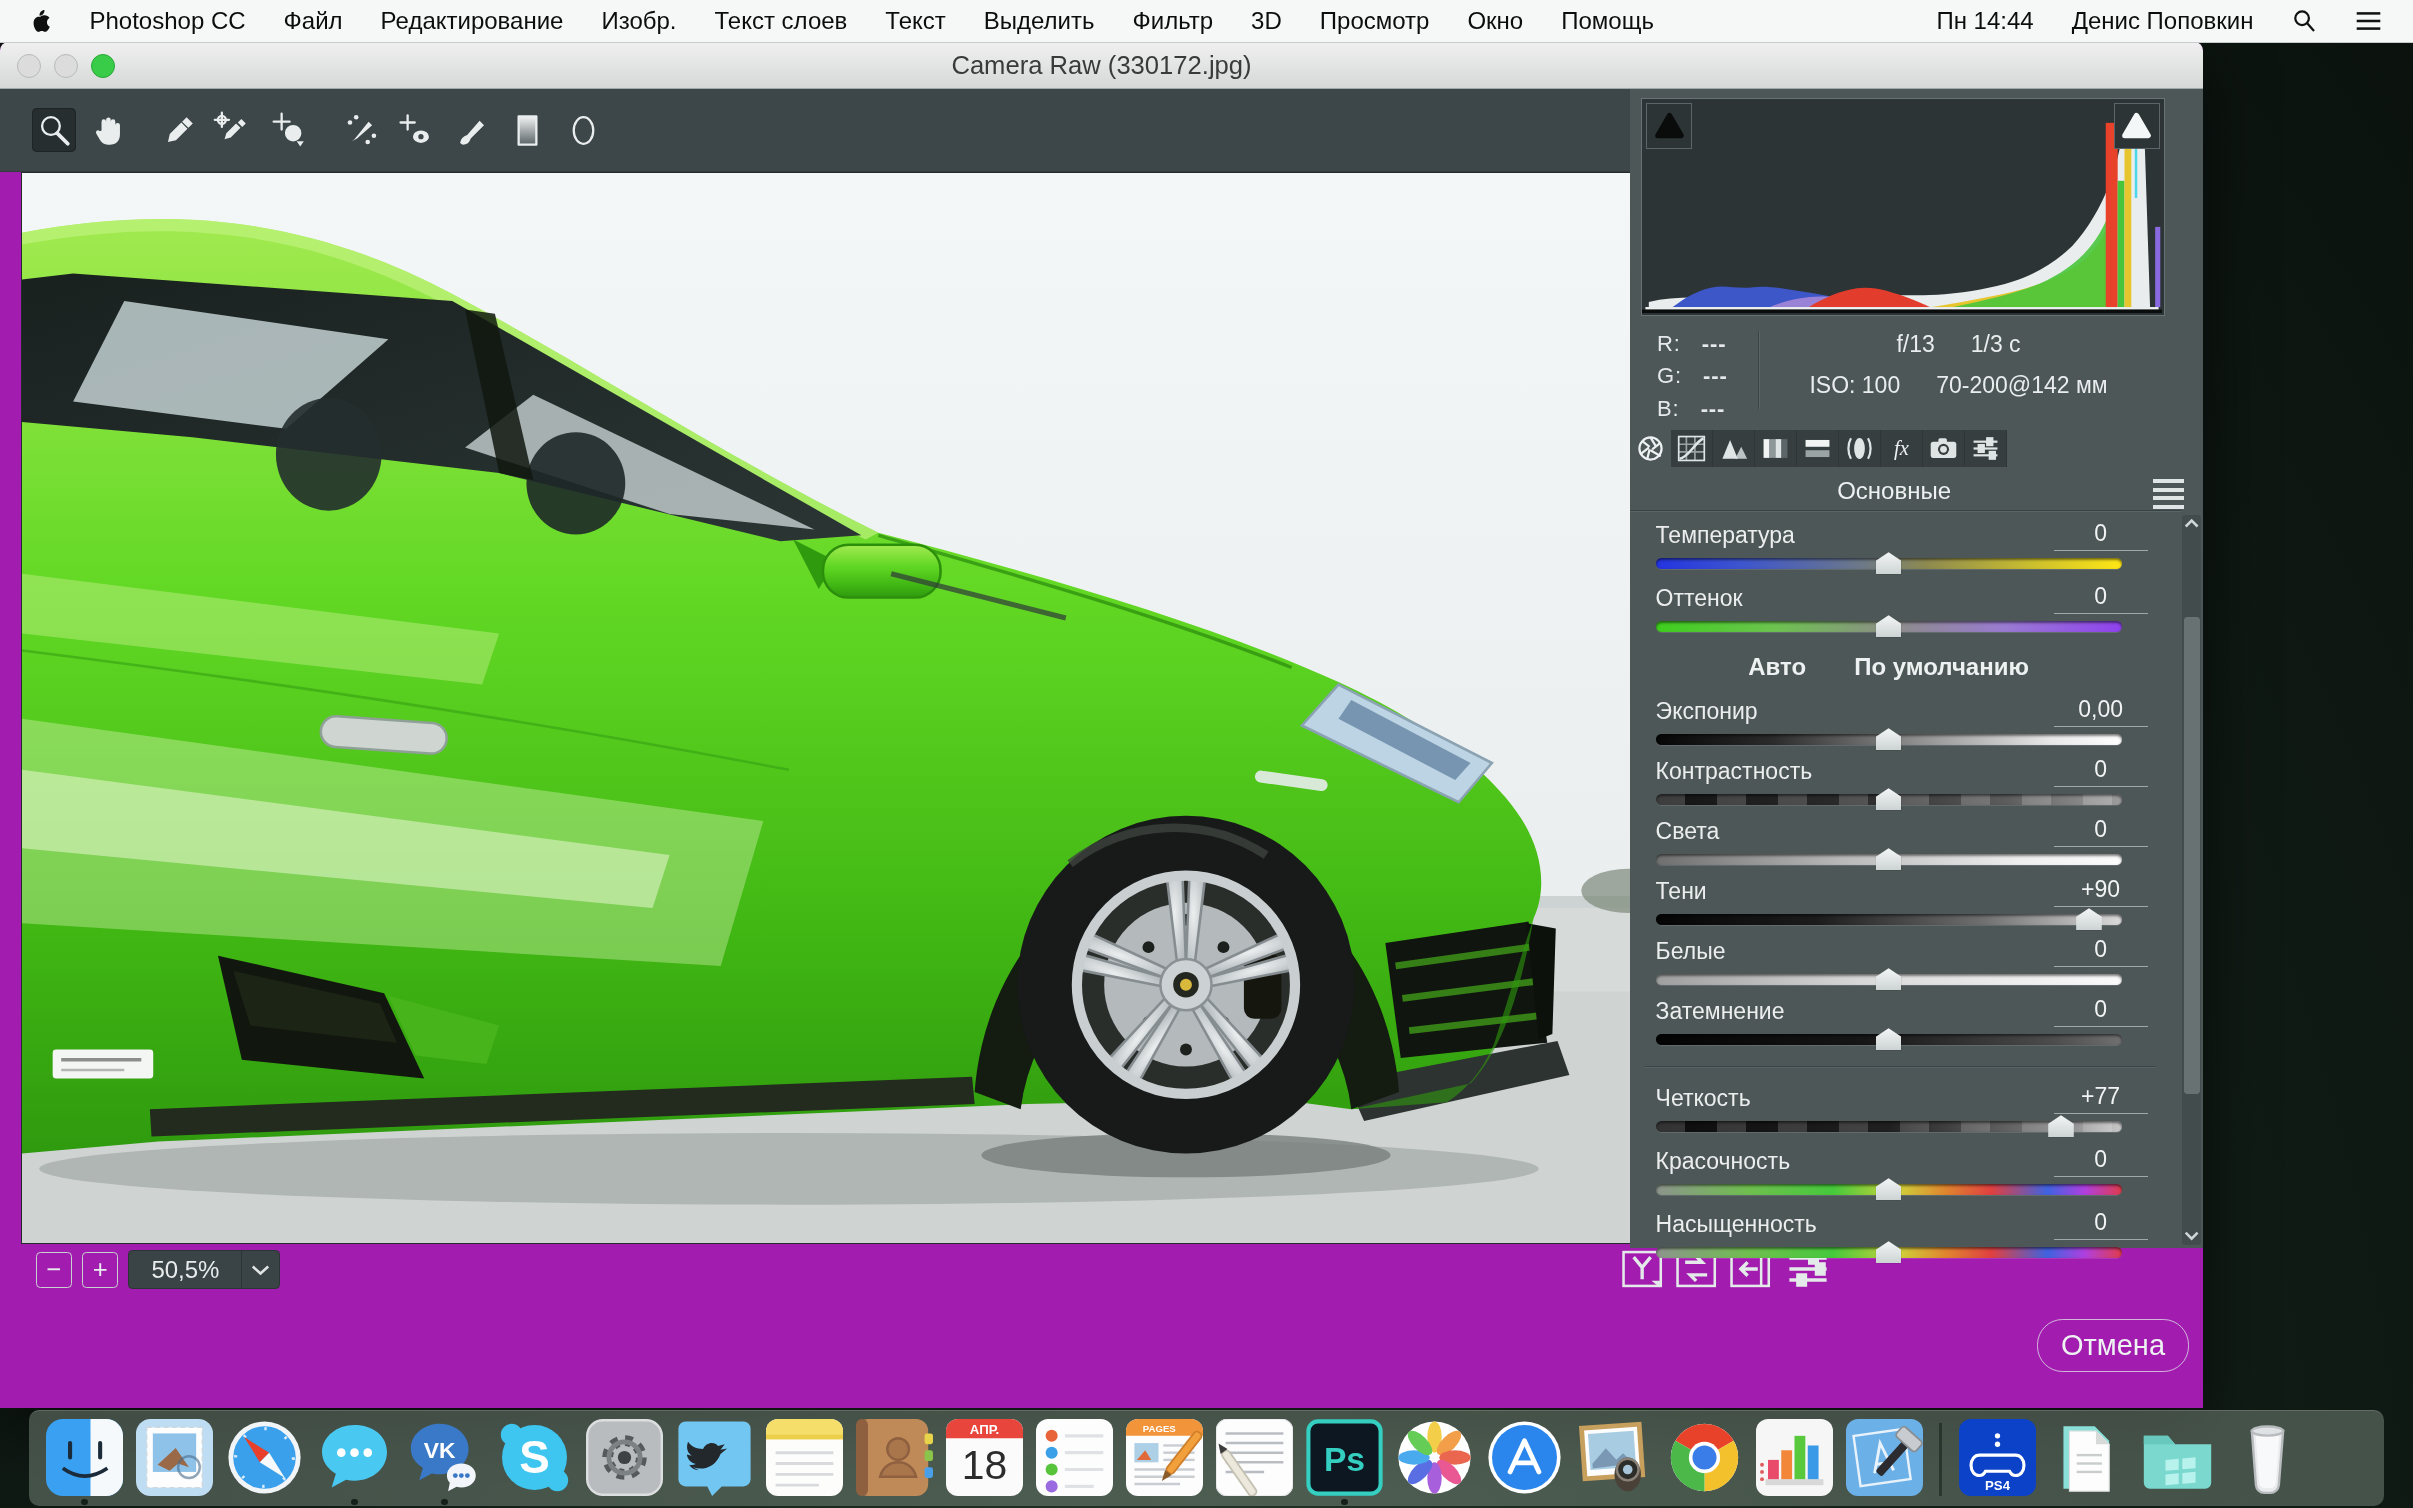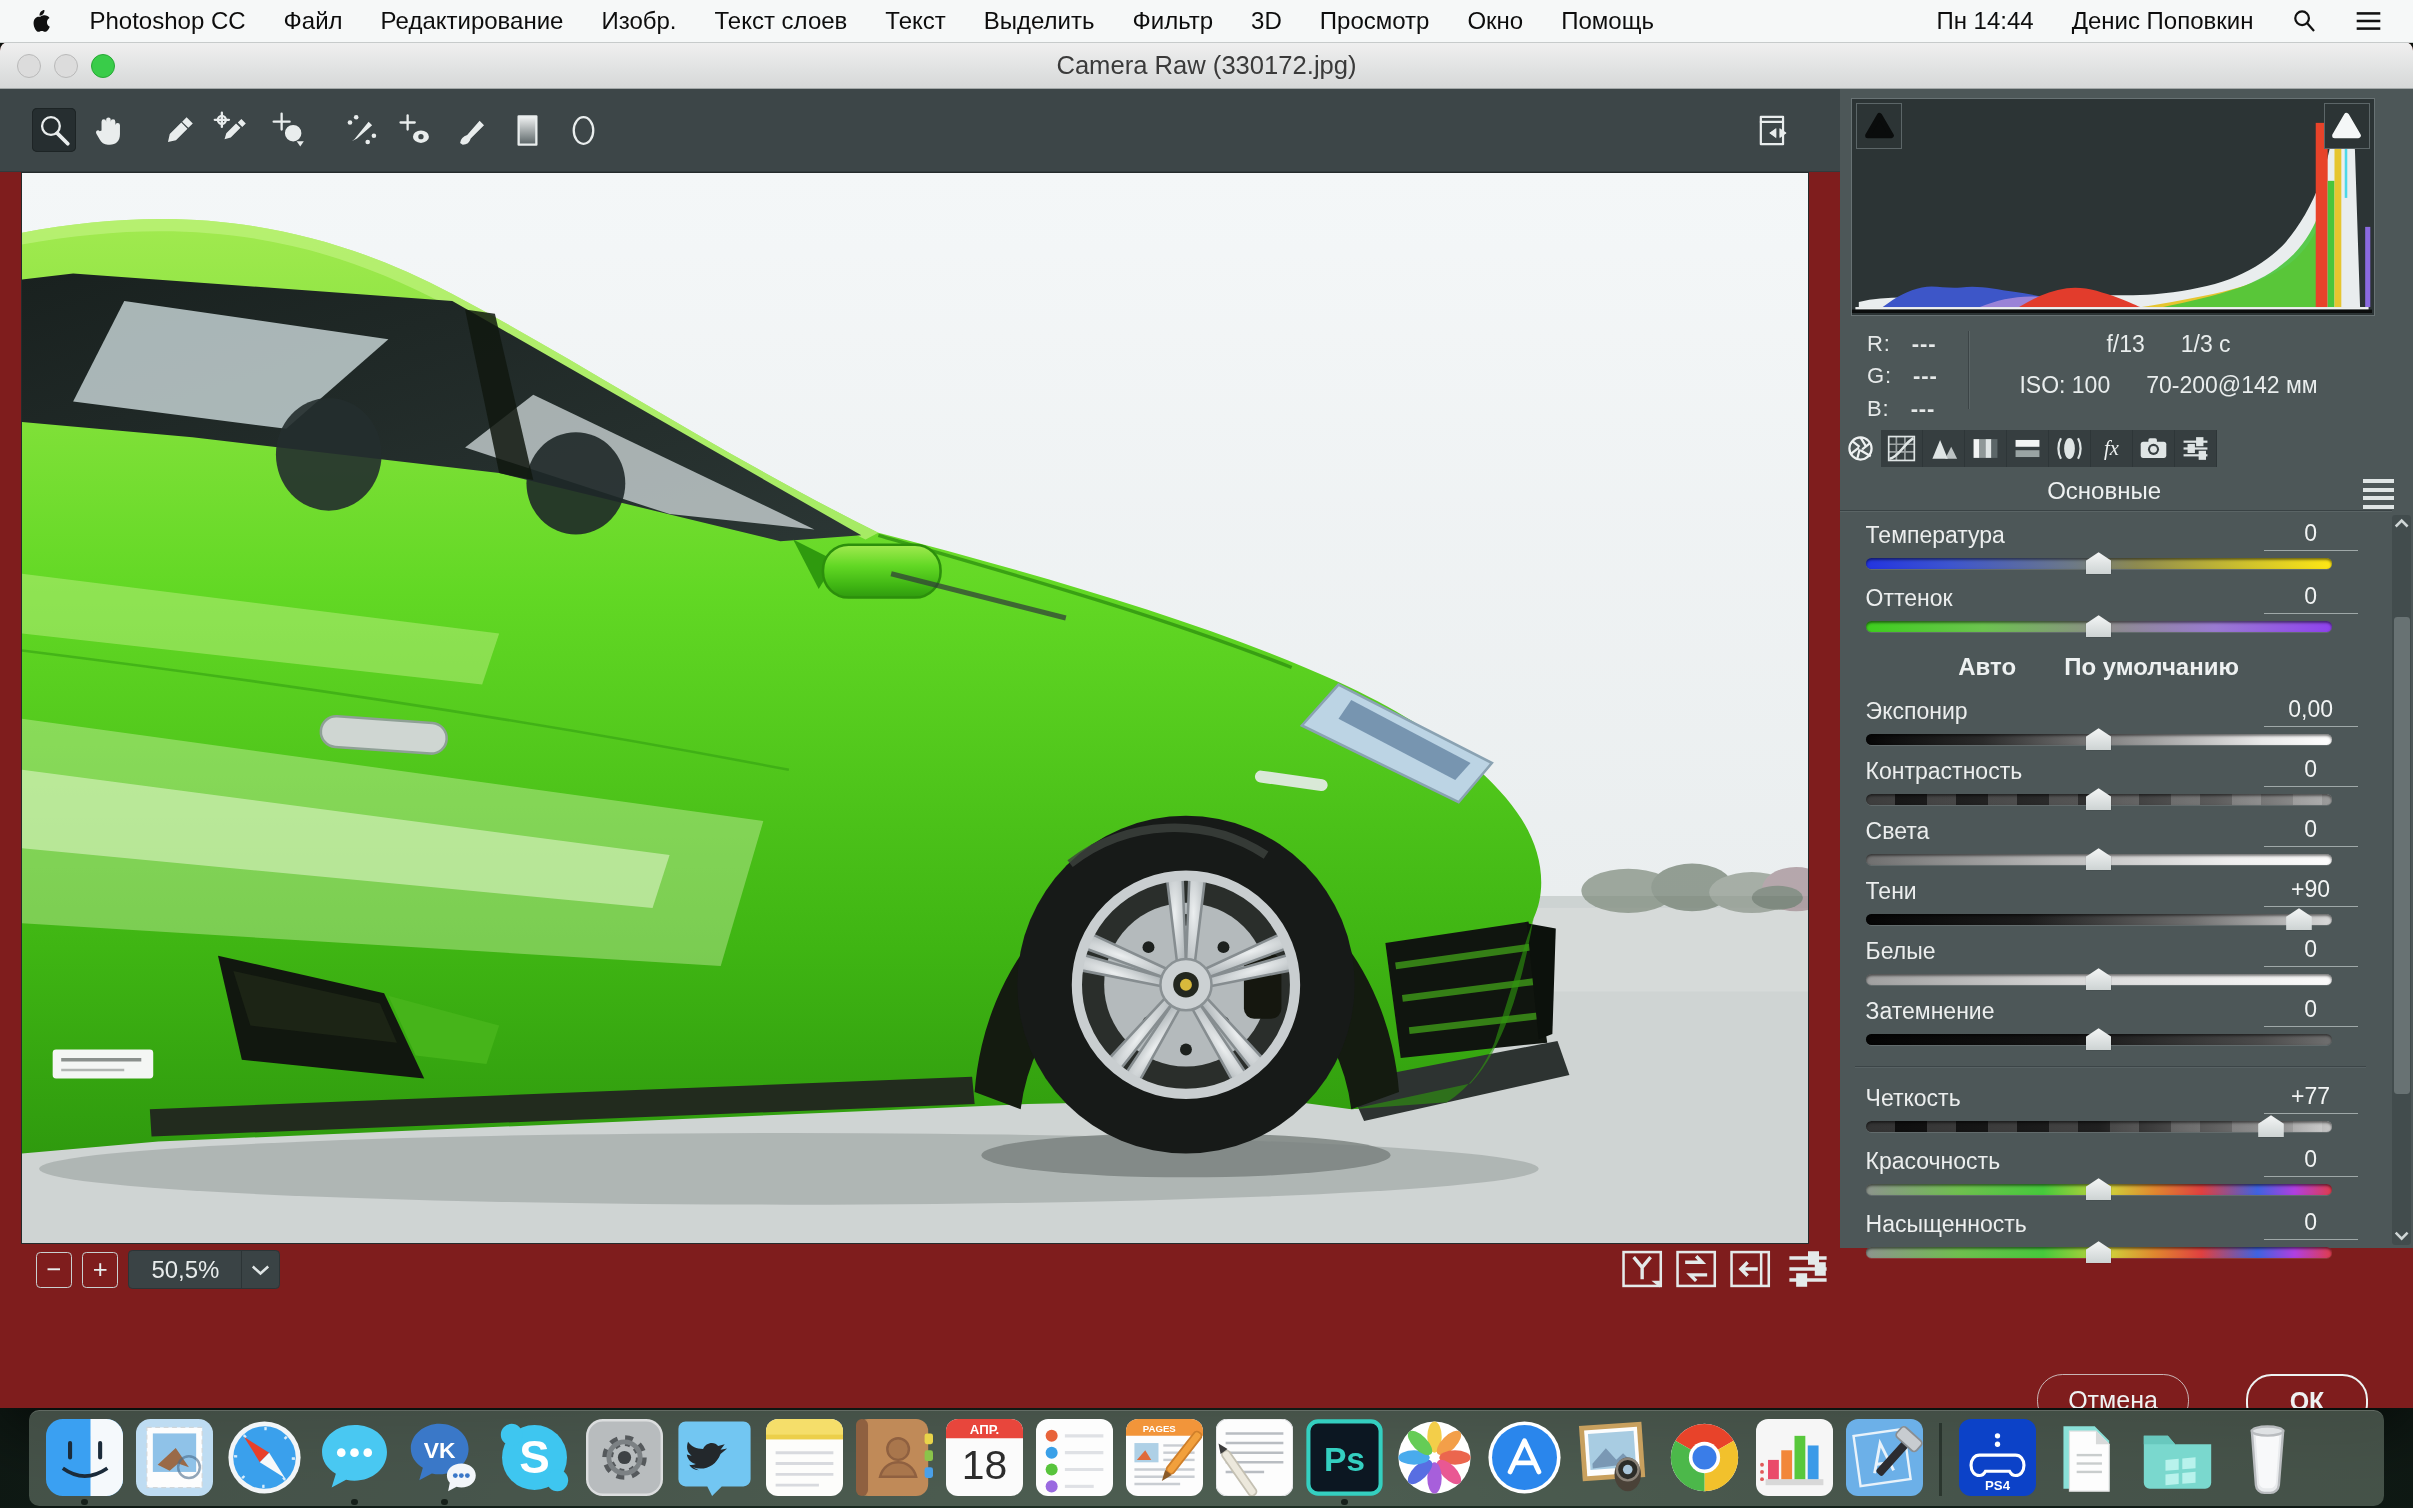--- a/index.html
+++ b/index.html
@@ -7,21 +7,21 @@
        background:radial-gradient(ellipse at 50% 115%, #24362a 0%, #13201a 45%, #0b120e 100%);
        font-family:"Liberation Sans",sans-serif;color:#e8ecec}
   
   .menubar{position:absolute;top:0;left:0;right:0;height:42px;background:#f6f8f8;border-bottom:0.9px solid #c7cbcb;
            display:flex;align-items:center;font-size:24px;color:#0d0d0d;z-index:60;padding:0 12px}
   .menubar .mitem{padding:0 19px;white-space:nowrap}
   .menubar .app{font-weight:400}
   .menubar .spacer{flex:1}
   .menubar svg{display:block}
   
-  .window{position:absolute;top:42px;left:0;width:2413px;height:1366px;background:#7f1d1d;
+  .window{position:absolute;top:42px;left:0;width:2203px;height:1366px;background:#a21caf;
           border-radius:8.5px 8.5px 0 0;box-shadow:0 20.5px 68px rgba(0,0,0,.6);overflow:hidden;z-index:40}
   .titlebar{position:absolute;top:0;left:0;right:0;height:46px;background:linear-gradient(#f0f0f0,#d6d8d8);
             border-bottom:0.9px solid #a3a8a8;display:flex;align-items:center;justify-content:center;
             font-size:25.6px;color:#3a3a3a}
   .lights{position:absolute;left:17px;top:12px;display:flex;gap:12.8px}
   .light{width:22px;height:22px;border-radius:50%}
   .l-dim{background:#dcdcdc;border:0.9px solid #b9b9b9}
   .l-green{background:#39cc49;border:0.9px solid #27a835}
   
   .acr-toolbar{position:absolute;top:47px;left:0;right:0;height:82px;background:#3d4648;border-bottom:0.9px solid #323b3d}
@@ -84,22 +84,22 @@
   .tr-whites{background:linear-gradient(90deg,#9f9f9f,#d9d9d9 45%,#fbfbfb)}
   .tr-blacks{background:linear-gradient(90deg,#040404,#161616 45%,#4c4c4c 85%,#707070)}
   .tr-clarity{background:repeating-linear-gradient(90deg,rgba(255,255,255,.16) 0 29px,rgba(255,255,255,0) 29px 61px),
               linear-gradient(90deg,#0c0c0c,#202020 50%,#7a7a7a 85%,#c9c9c9)}
   .tr-vibrance,.tr-saturation{background:linear-gradient(90deg,#8d948d 0%,#6fbf4f 20%,#46c93c 38%,#cfd23a 52%,#e0862f 62%,#e04040 72%,#3f63e0 84%,#b03fe0 92%,#e03c4c 100%)}
   
   .pscroll{position:absolute;right:1.7px;top:426px;width:19px;height:730px;background:#424c4d;border-radius:3.4px}
   .pthumb{position:absolute;left:1.7px;right:1.7px;top:102px;height:477px;background:#687273;border-radius:3.4px}
   .pchev{position:absolute;right:3.4px;width:15.3px;height:10.2px;fill:none;stroke:#cfd6d6;stroke-width:3}
   
-  .dlgbtn{position:absolute;top:1332px;height:51px;border-radius:25.6px;display:flex;align-items:center;justify-content:center;
-          font-size:25px;color:#eef2f2;background:transparent}
+  .dlgbtn{position:absolute;top:1277px;height:51px;border-radius:25.6px;display:flex;align-items:center;justify-content:center;
+          font-size:29px;color:#eef2f2;background:transparent}
   .btn-cancel{left:2037px;width:150px;border:1.7px solid rgba(225,232,232,.75)}
   .btn-ok{left:2246px;width:118px;border:2.6px solid #eef2f2;font-weight:700}
   
   .dock{position:absolute;left:29px;right:29px;bottom:1.7px;height:95px;background:rgba(118,134,120,.52);
         border-radius:10.2px;border-top:0.9px solid rgba(255,255,255,.16);z-index:70;display:flex;align-items:flex-end;padding:0 10.2px}
   .dicon{position:relative;width:78px;height:89px;display:flex;align-items:center;justify-content:center;margin:0 6px}
   .dicon svg{width:77px;height:77px;display:block;margin-bottom:8.5px}
   .ddot{position:absolute;bottom:0.9px;left:50%;margin-left:-3.4px;width:6.8px;height:6.8px;border-radius:50%;background:#16201a}
   .ddiv{width:2.6px;height:73px;background:rgba(20,30,24,.55);margin:0 10.2px 10.2px 10.2px;align-self:flex-end}
 </style>

